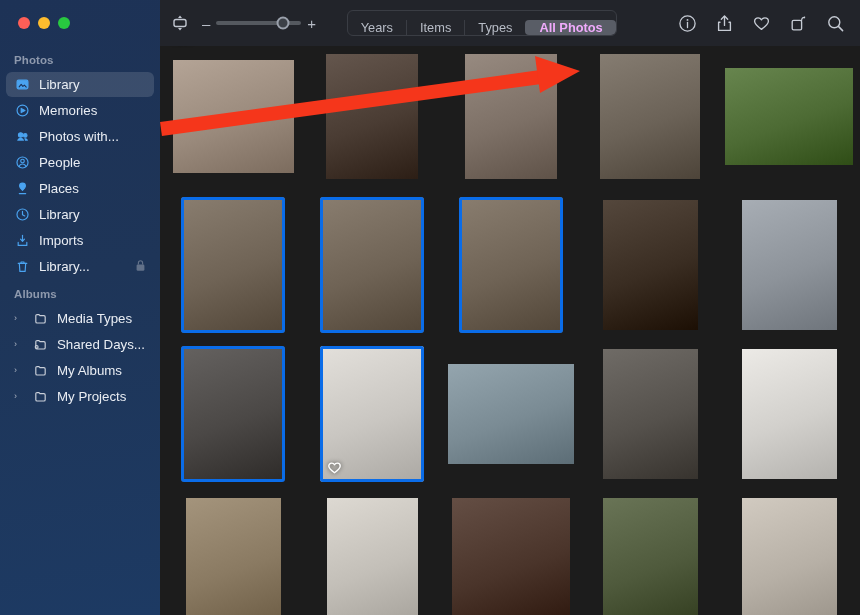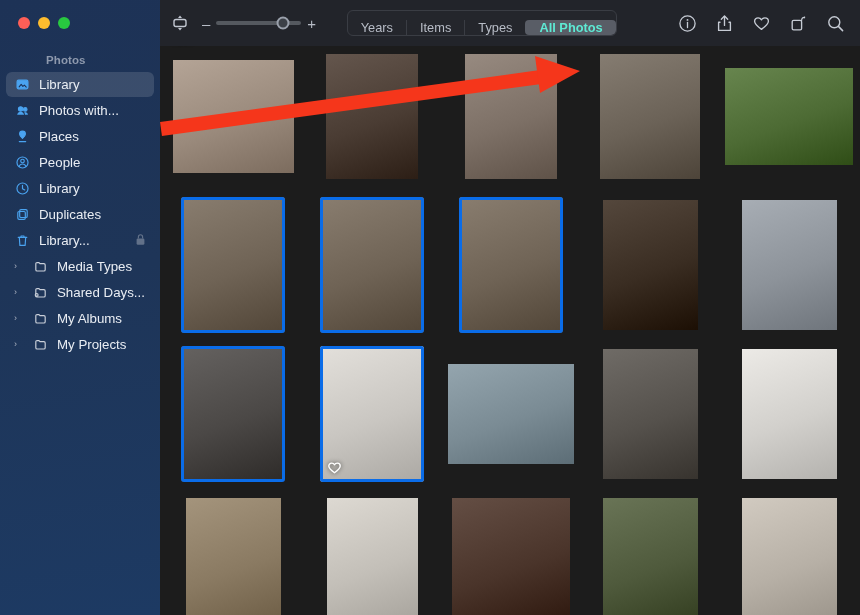--- a/index.html
+++ b/index.html
@@ -20,21 +20,21 @@
   .traffic {
     height:46px; display:flex; align-items:center; gap:8px; padding-left:18px;
   }
   .light { width:12px; height:12px; border-radius:50%; }
   .l-red{ background:#ff5f57; }
   .l-yellow{ background:#febc2e; }
   .l-green{ background:#28c840; }
 
   .sb-section {
     font-size:11.5px; font-weight:bold; color:#8e99ad;
-    padding:8px 0 5px 14px; letter-spacing:0.1px;margin-left:32px;
+    padding:8px 0 5px 14px; letter-spacing:0.1px;
   }
   .sb-item {
     display:flex; align-items:center; gap:9px;
     height:25px; margin:1px 6px; padding:0 8px;
     border-radius:6px; color:#e9edf3; font-size:13.3px;
     white-space:nowrap;
   }
   .sb-item.selected { background:rgba(255,255,255,0.13); }
   .sb-icon { width:16px; height:16px; flex:0 0 16px; display:flex; align-items:center; justify-content:center; }
   .sb-icon svg { display:block; }
@@ -68,21 +68,21 @@
     border:1px solid #3a3d44; border-radius:6px; overflow:hidden;
     margin:16px auto; background:#24262c;
   }
   .seg {
     display:flex; align-items:center; justify-content:center;
     padding:0 13px; font-size:12.8px; color:#b8bdc7;
     border-left:1px solid #3a3d44;
   }
   .seg:first-child { border-left:none; }
   .seg.active {
-    background:#595d66; color:#5eead4; font-weight:bold;
+    background:#595d66; color:#f0abfc; font-weight:bold;
     border-radius:4px; border-left-color:transparent;
   }
   .tb-right { display:flex; align-items:center; gap:17px; margin-left:auto; }
   .tb-icon { width:20px; height:20px; display:flex; align-items:center; justify-content:center; }
 
   
   .grid-wrap { position:absolute; top:46px; left:0; right:0; bottom:0; overflow:hidden; }
   .row { display:flex; gap:9px; padding:0 8px; margin-bottom:9px; }
   .cell {
     width:130px; height:140px; flex:0 0 130px;
@@ -150,79 +150,90 @@
             <svg width="15" height="15" viewBox="0 0 16 16" fill="none" stroke="#4aa3f0" stroke-width="1.25" stroke-linecap="round" stroke-linejoin="round">
               <rect x="2.2" y="3.4" width="11.6" height="9.2" rx="1.6" fill="#4aa3f0" stroke="#4aa3f0"></rect>
               <path d="M4.4 10.6 L6.6 7.8 L8.4 10 L10 8.6 L12 10.8" stroke="#1d3256" stroke-width="1.1"></path>
             </svg>
           </span>
           <span class="sb-label">Library</span>
         </div>
         <div class="sb-item">
           <span class="sb-icon">
             <svg width="15" height="15" viewBox="0 0 16 16" fill="none" stroke="#4aa3f0" stroke-width="1.25" stroke-linecap="round" stroke-linejoin="round">
+              <circle cx="8" cy="8" r="5.8"></circle>
+              <path d="M6.6 5.8 L10.6 8 L6.6 10.2 Z" fill="#4aa3f0"></path>
+            </svg>
+          </span>
+          <span class="sb-label">Memories</span>
+        </div>
+        <div class="sb-item">
+          <span class="sb-icon">
+            <svg width="15" height="15" viewBox="0 0 16 16" fill="none" stroke="#4aa3f0" stroke-width="1.25" stroke-linecap="round" stroke-linejoin="round">
               <circle cx="6" cy="6.4" r="2.3" fill="#4aa3f0"></circle>
               <circle cx="10.9" cy="6.9" r="1.9" fill="#4aa3f0"></circle>
               <path d="M2.3 12.6 C2.7 10.4 4.2 9.4 6 9.4 C7.8 9.4 9.3 10.4 9.7 12.6 Z" fill="#4aa3f0" stroke="none"></path>
               <path d="M10 9.6 C12 9.5 13.5 10.6 13.8 12.6 L10.6 12.6" fill="#4aa3f0" stroke="none"></path>
             </svg>
           </span>
           <span class="sb-label">Photos with...</span>
         </div>
         <div class="sb-item">
           <span class="sb-icon">
             <svg width="15" height="15" viewBox="0 0 16 16" fill="none" stroke="#4aa3f0" stroke-width="1.25" stroke-linecap="round" stroke-linejoin="round">
-              <path d="M8 2.2 C6.2 2.2 4.9 3.6 4.9 5.3 C4.9 7.3 8 10 8 10 C8 10 11.1 7.3 11.1 5.3 C11.1 3.6 9.8 2.2 8 2.2 Z" fill="#4aa3f0"></path>
-              <path d="M4.6 13.4 L11.4 13.4"></path>
-            </svg>
-          </span>
-          <span class="sb-label">Places</span>
-        </div>
-        <div class="sb-item">
-          <span class="sb-icon">
-            <svg width="15" height="15" viewBox="0 0 16 16" fill="none" stroke="#4aa3f0" stroke-width="1.25" stroke-linecap="round" stroke-linejoin="round">
               <circle cx="8" cy="8" r="5.9"></circle>
               <circle cx="8" cy="6.4" r="1.9"></circle>
               <path d="M4.4 12.4 C5 10.4 6.4 9.6 8 9.6 C9.6 9.6 11 10.4 11.6 12.4"></path>
             </svg>
           </span>
           <span class="sb-label">People</span>
         </div>
         <div class="sb-item">
           <span class="sb-icon">
             <svg width="15" height="15" viewBox="0 0 16 16" fill="none" stroke="#4aa3f0" stroke-width="1.25" stroke-linecap="round" stroke-linejoin="round">
+              <path d="M8 2.2 C6.2 2.2 4.9 3.6 4.9 5.3 C4.9 7.3 8 10 8 10 C8 10 11.1 7.3 11.1 5.3 C11.1 3.6 9.8 2.2 8 2.2 Z" fill="#4aa3f0"></path>
+              <path d="M4.6 13.4 L11.4 13.4"></path>
+            </svg>
+          </span>
+          <span class="sb-label">Places</span>
+        </div>
+        <div class="sb-item">
+          <span class="sb-icon">
+            <svg width="15" height="15" viewBox="0 0 16 16" fill="none" stroke="#4aa3f0" stroke-width="1.25" stroke-linecap="round" stroke-linejoin="round">
               <circle cx="8" cy="8" r="5.9"></circle>
               <path d="M8 4.6 V8.2 L10.4 9.6"></path>
             </svg>
           </span>
           <span class="sb-label">Library</span>
         </div>
         <div class="sb-item">
           <span class="sb-icon">
             <svg width="15" height="15" viewBox="0 0 16 16" fill="none" stroke="#4aa3f0" stroke-width="1.25" stroke-linecap="round" stroke-linejoin="round">
-              <rect x="5" y="2.8" width="8" height="8.4" rx="1.4"></rect>
-              <rect x="3" y="4.8" width="8" height="8.4" rx="1.4"></rect>
-            </svg>
-          </span>
-          <span class="sb-label">Duplicates</span>
+              <path d="M8 2.6 V8.6"></path>
+              <path d="M5.9 6.6 L8 8.8 L10.1 6.6"></path>
+              <path d="M3.4 10 V13.2 H12.6 V10"></path>
+            </svg>
+          </span>
+          <span class="sb-label">Imports</span>
         </div>
         <div class="sb-item">
           <span class="sb-icon">
             <svg width="15" height="15" viewBox="0 0 16 16" fill="none" stroke="#4aa3f0" stroke-width="1.25" stroke-linecap="round" stroke-linejoin="round">
               <path d="M3.4 4.6 H12.6"></path>
               <path d="M6.4 4.6 V3.2 H9.6 V4.6"></path>
               <path d="M4.6 4.6 L5.2 13.2 H10.8 L11.4 4.6"></path>
             </svg>
           </span>
           <span class="sb-label">Library...</span>
           <span class="lock"><svg width="11" height="13" viewBox="0 0 11 13" fill="none" stroke="#9aa3b2" stroke-width="1.15">
               <rect x="1.6" y="5.4" width="7.8" height="6.3" rx="1.3" fill="#9aa3b2" stroke="none"></rect>
               <path d="M3.4 5.4 V3.9 C3.4 2.6 4.3 1.7 5.5 1.7 C6.7 1.7 7.6 2.6 7.6 3.9 V5.4"></path>
             </svg></span>
         </div>
+        <div class="sb-section">Albums</div>
         <div class="sb-item">
           <span class="tri">›</span>
           <span class="sb-icon">
             <svg width="15" height="15" viewBox="0 0 16 16" fill="none" stroke="#c9cfd9" stroke-width="1.25" stroke-linecap="round" stroke-linejoin="round">
               <path d="M3 5.2 C3 4.4 3.6 3.8 4.4 3.8 H6.4 L7.4 5 H11.6 C12.4 5 13 5.6 13 6.4 V11.4 C13 12.2 12.4 12.8 11.6 12.8 H4.4 C3.6 12.8 3 12.2 3 11.4 Z"></path>
             </svg>
           </span>
           <span class="sb-label">Media Types</span>
         </div>
         <div class="sb-item">

